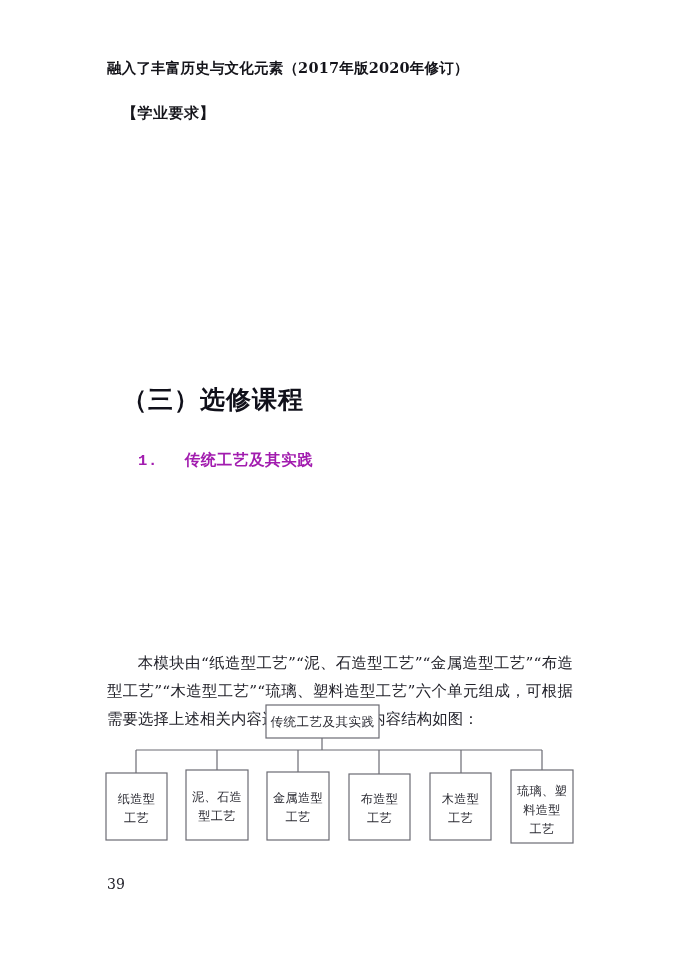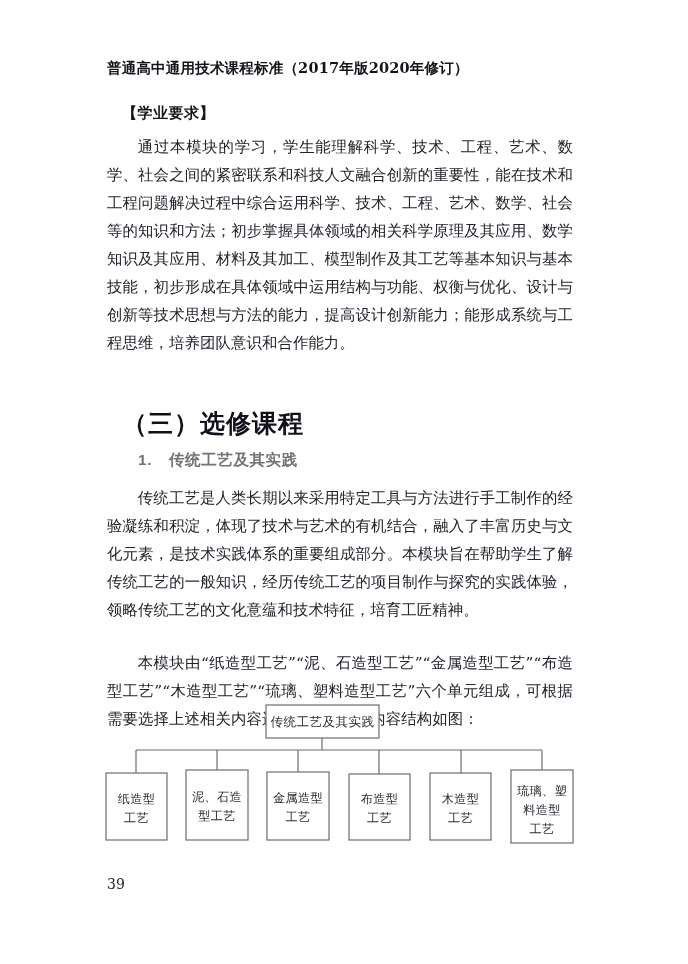--- a/index.html
+++ b/index.html
@@ -68,32 +68,31 @@
   .section-heading {
     position: absolute;
     left: 122px;
     top: 383px;
     font-family: "DejaVu Serif", "Liberation Serif", serif;
     font-weight: bold;
     font-size: 25px;
     letter-spacing: 1px;
     color: #10101a;
     white-space: nowrap;
-    margin-top: 24px;
   }
 
   .sub-heading {
     position: absolute;
     left: 138px;
     top: 450px;
-    font-family: Liberation Sans, sans-serif;
+    font-family: Liberation Mono, monospace;
     font-weight: bold;
     font-size: 15.5px;
     letter-spacing: 0.6px;
-    color: #737373;
+    color: #a21caf;
     white-space: nowrap;
   }
 
   
   .diagram {
     position: absolute;
     left: 100px;
     top: 698px;
     width: 490px;
     height: 155px;
@@ -121,39 +120,33 @@
     font-family: "DejaVu Serif", "Liberation Serif", serif;
     font-size: 14px;
     color: #24242c;
   }
 </style>
 </head>
 <body>
 
 <div class="page">
 
-  <div class="running-header">普通高中通用技术课程标准（2017年版2020年修订）</div>
+  <div class="running-header">融入了丰富历史与文化元素（2017年版2020年修订）</div>
 
   <div class="bold-label" style="left:122px; top:104px;">【学业要求】</div>
 
-  <div class="body-block" style="top:133px;">
-    <p>通过本模块的学习，学生能理解科学、技术、工程、艺术、数学、社会之间的紧密联系和科技人文融合创新的重要性，能在技术和工程问题解决过程中综合运用科学、技术、工程、艺术、数学、社会等的知识和方法；初步掌握具体领域的相关科学原理及其应用、数学知识及其应用、材料及其加工、模型制作及其工艺等基本知识与基本技能，初步形成在具体领域中运用结构与功能、权衡与优化、设计与创新等技术思想与方法的能力，提高设计创新能力；能形成系统与工程思维，培养团队意识和合作能力。</p>
-  </div>
 
   <div class="section-heading">（三）选修课程</div>
 
   <div class="sub-heading">
     <span>1.</span>
     <span style="display:inline-block;width:7px"></span>
     <span>传统工艺及其实践</span>
   </div>
 
-  <div class="body-block" style="top:484px;">
-    <p>传统工艺是人类长期以来采用特定工具与方法进行手工制作的经验凝练和积淀，体现了技术与艺术的有机结合，融入了丰富历史与文化元素，是技术实践体系的重要组成部分。本模块旨在帮助学生了解传统工艺的一般知识，经历传统工艺的项目制作与探究的实践体验，领略传统工艺的文化意蕴和技术特征，培育工匠精神。</p>
-  </div>
 
   <div class="body-block" style="top:625px;margin-top:24px;">
     <p>本模块由“纸造型工艺”“泥、石造型工艺”“金属造型工艺”“布造型工艺”“木造型工艺”“琉璃、塑料造型工艺”六个单元组成，可根据需要选择上述相关内容进行教学实践。内容结构如图：</p>
   </div>
 
   <div class="diagram">
     <svg width="490" height="155" viewBox="0 0 490 155" xmlns="http://www.w3.org/2000/svg">
       <g>
 
         <line x1="222" y1="40" x2="222" y2="52" stroke="#6b6b73" stroke-width="1.2"></line>

